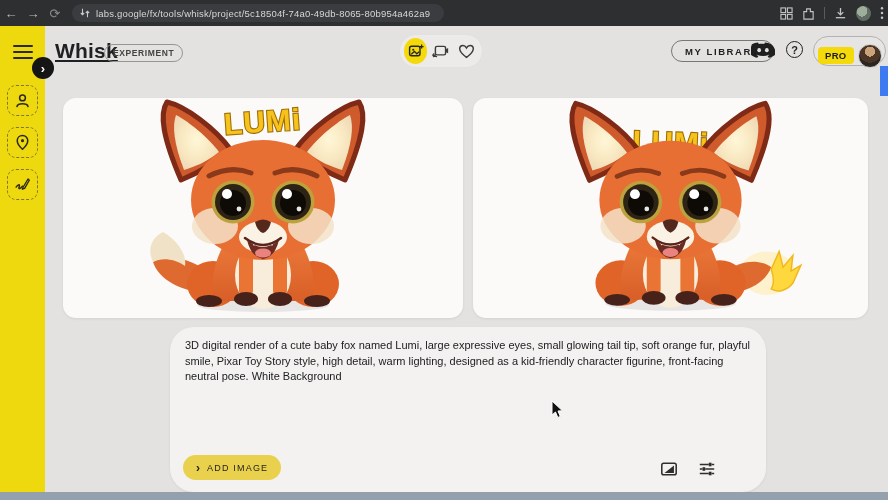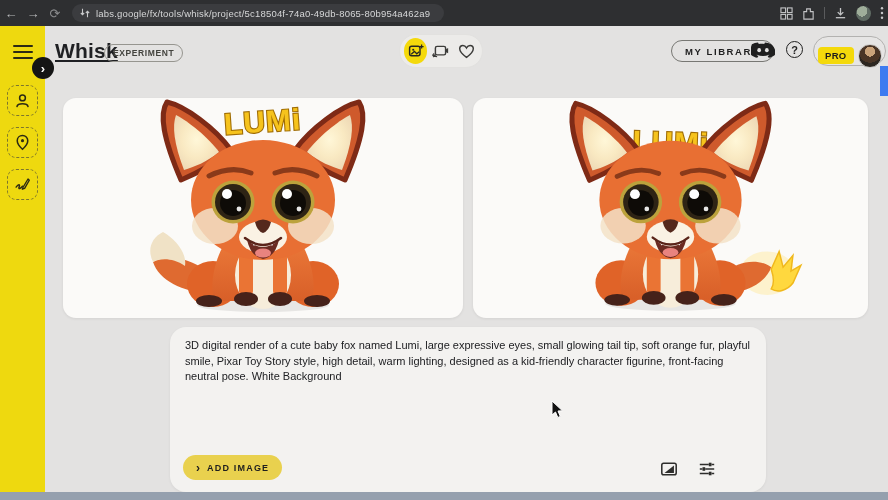--- a/index.html
+++ b/index.html
@@ -41,25 +41,25 @@
   
   .card { position:absolute; top:72px; height:220px; background:#fbfaf8; border-radius:13px; overflow:hidden; box-shadow:0 1px 3px rgba(0,0,0,.07); cursor:pointer; }
   .card.left { left:63px; width:400px; }
   .card.right { left:473px; width:395px; }
   .card svg { width:100%; height:100%; display:block; }
   .fox-b .tail-left { display:none; }
   .fox-a .tail-right { display:none; }
   .fox-b .lumi { transform:translate(0px,20px) rotate(2deg); transform-origin:200px 30px; }
 
   
-  .panel { position:absolute; top:301px; left:170px; width:596px; height:165px; background:#f3f2f0; border-radius:16px; box-shadow:0 1px 3px rgba(0,0,0,.06); }
+  .panel { position:absolute; top:301px; left:170px; width:596px; height:165px; background:#f3f2f0; border-radius:24px; box-shadow:0 1px 3px rgba(0,0,0,.06); }
   .prompt-text { position:absolute; top:11px; left:15px; width:572px; font-size:11px; line-height:1.42; color:#202124; cursor:text; }
   .add-img-btn { position:absolute; left:13px; bottom:12px; height:25px; background:#e9d14e; border-radius:13px; display:flex; align-items:center; gap:7px; padding:0 13px; cursor:pointer; }
   .add-img-btn .chev { font-size:12px; font-weight:700; color:#1e1e1e; }
-  .add-img-btn .lbl { font-size:9px; font-weight:700; letter-spacing:1.2px; color:#1e1e1e; }
+  .add-img-btn .lbl { font-size:9px; font-weight:400; letter-spacing:1.2px; color:#1e1e1e; }
   .panel-ic { position:absolute; bottom:14px; width:18px; height:18px; cursor:pointer; }
   .panel-ic.frame { left:490px; }
   .panel-ic.tune { left:528px; }
 
   .scroll-thumb { position:absolute; top:40px; left:880px; width:8px; height:30px; background:#3e7bf0; }
 
   
   .bottom-strip { position:absolute; left:0; top:492px; width:888px; height:8px; background:#95a0ae; z-index:45; }
 
   

